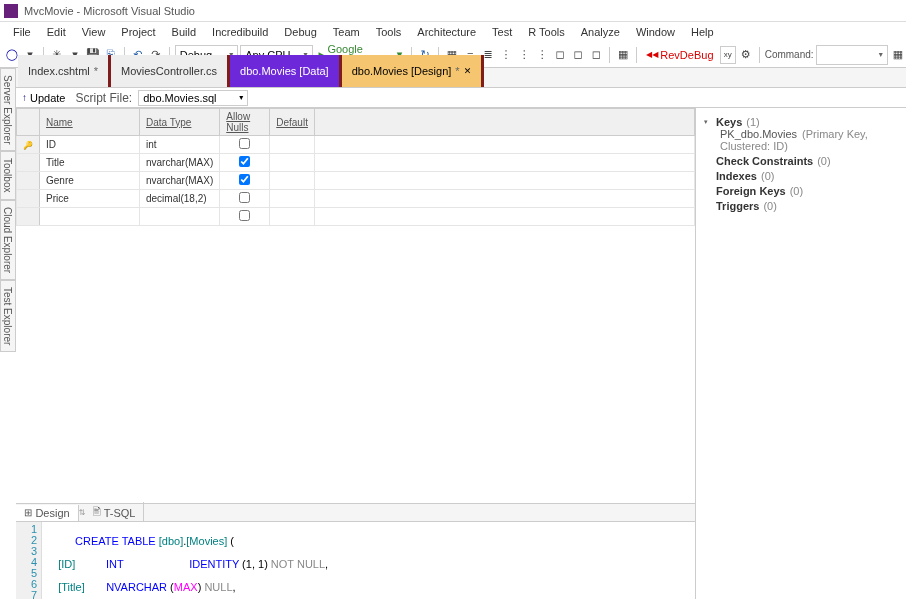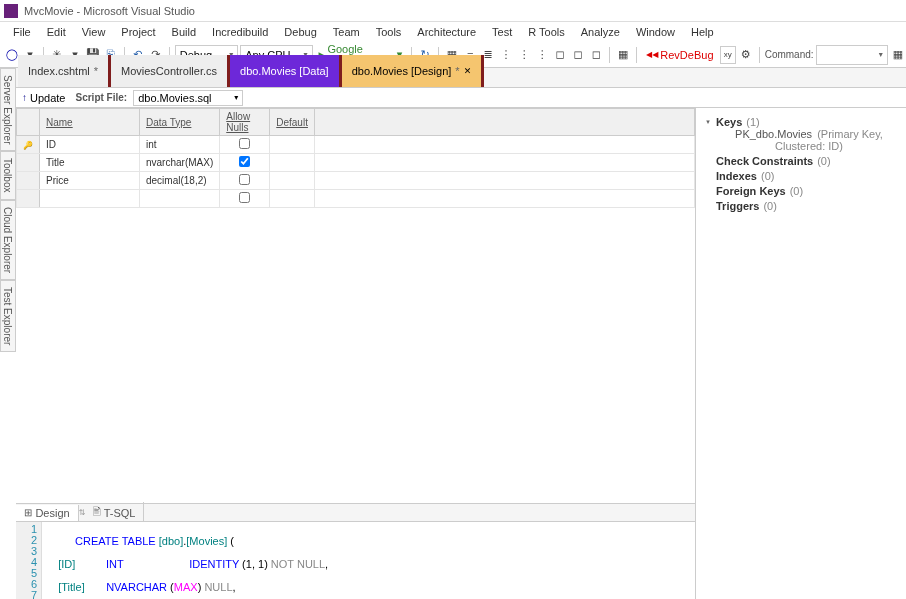--- a/index.html
+++ b/index.html
@@ -34,21 +34,21 @@
 .doctab { padding: 10px 10px; font-size: 10px; color: #333; border-right: 3px solid #7f1d1d; background: #eee; cursor: pointer; display: flex; align-items: center; gap: 4px; }
 .doctab.active { background: #f5c56f; color: #000; }
 .doctab.data { background: #6d28d9; color: #fff; }
 .doctab .close { font-size: 9px; cursor: pointer; }
 .doctab .mod { color: #666; }
 
 
 .scriptbar { height: 20px; display: flex; align-items: center; padding-left: 18px; border-bottom: 1px solid #ccc; background: #fff; gap: 6px; }
 .scriptbar .update-btn { display: flex; align-items: center; gap: 3px; cursor: pointer; font-size: 10px; padding: 1px 4px; }
 .scriptbar .update-btn::before { content: "↑"; color: #008; }
-.scriptbar label { font-size: 10px; color: #555; font-weight: bold; }
+.scriptbar label { font-size: 12px; color: #555; }
 .scriptbar .scriptfile { height: 16px; border: 1px solid #ccc; padding: 0 4px; font-size: 10px; width: 110px; display: flex; align-items: center; }
 .scriptbar .scriptfile::after { content: "▾"; margin-left: auto; font-size: 8px; }
 
 
 .main { display: flex; position: absolute; left: 16px; right: 0; top: 108px; bottom: 0; }
 .leftpane { flex: 1; display: flex; flex-direction: column; border-right: 1px solid #ccc; }
 
 
 .gridwrap { flex: 0 0 auto; }
 table.cols { border-collapse: collapse; width: 100%; background: #fff; }
@@ -73,21 +73,21 @@
 .code { padding: 2px 4px; white-space: pre; }
 .code div { height: 11px; line-height: 11px; }
 .kw { color: #0000ff; margin-left: 29px; }
 .br { color: #008080; }
 .ty { color: #0000ff; }
 .fn { color: #ff00ff; }
 .gy { color: #888; }
 
 
 .rightpane { width: 210px; padding: 8px; background: #fff; font-size: 10px; color: #333; }
-.keygroup { margin-bottom: 3px; text-align: center; }
+.keygroup { margin-bottom: 3px; }
 .keygroup .hdr { display: flex; align-items: center; gap: 4px; }
 .keygroup .caret { font-size: 7px; color: #666; width: 8px; }
 .keygroup .count { color: #888; }
 .keygroup .sub { padding-left: 16px; color: #555; font-size: 9px; }
 </style>
 </head>
 <body>
 
 <div class="titlebar">
   <span class="vs-logo"></span>
@@ -218,20 +218,28 @@
         <tr>
           <td class="rowhead"></td>
           <td>Title</td>
           <td>nvarchar(MAX)</td>
           <td class="chk"><input type="checkbox" checked="" style=""></td>
           <td></td>
               <td></td>
         </tr>
         <tr>
           <td class="rowhead"></td>
+          <td>Genre</td>
+          <td>nvarchar(MAX)</td>
+          <td class="chk"><input type="checkbox" checked="" style=""></td>
+          <td></td>
+              <td></td>
+        </tr>
+        <tr>
+          <td class="rowhead"></td>
           <td>Price</td>
           <td>decimal(18,2)</td>
           <td class="chk"><input type="checkbox" style=""></td>
           <td></td>
               <td></td>
         </tr>
         <tr>
           <td class="rowhead"></td>
               <td></td>
               <td></td>

